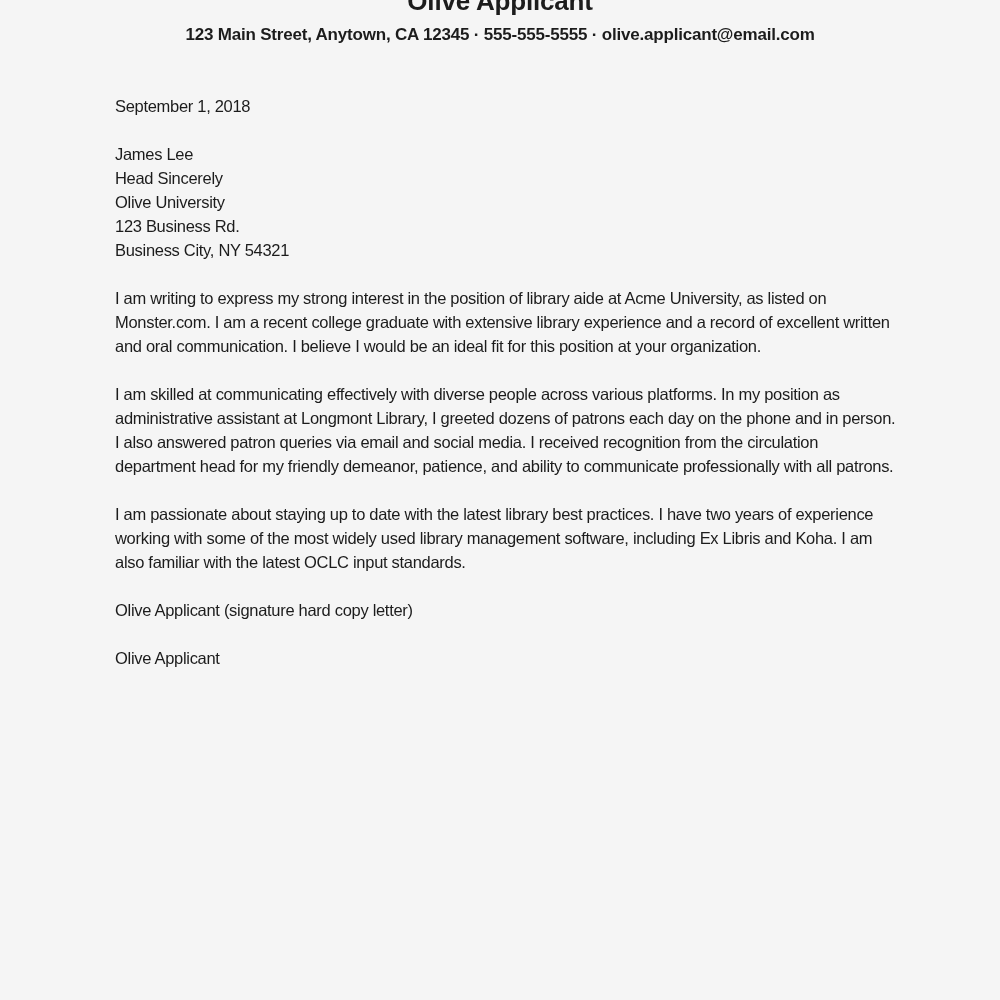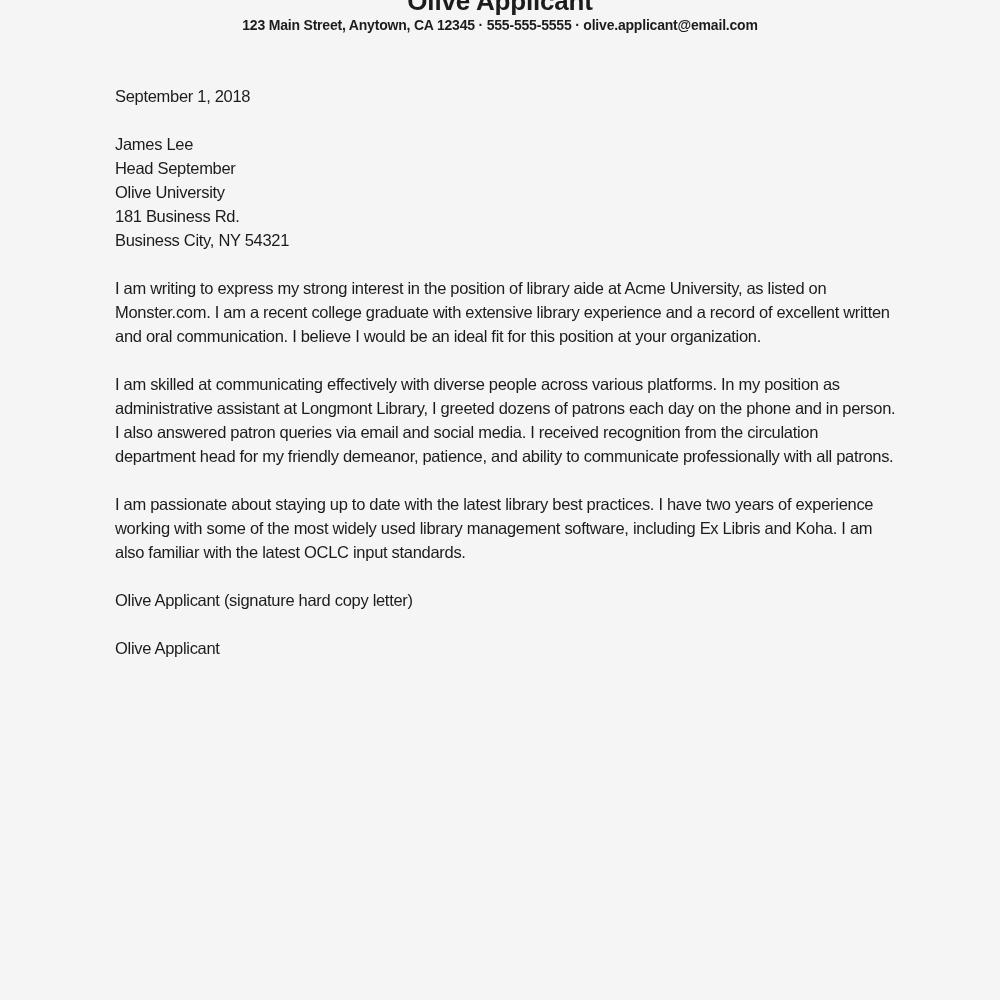--- a/index.html
+++ b/index.html
@@ -22,24 +22,24 @@
     text-align: center;
   }
   .applicant-name {
     font-size: 26px;
     line-height: 30px;
     font-weight: 700;
     margin: -14px 0 0 0;
     letter-spacing: -0.2px;
   }
   .contact-line {
-    font-size: 14px;
+    font-size: 17px;
     line-height: 18px;
     font-weight: 600;
-    margin: 0 0 0 0;
+    margin: 10px 0 0 0;
     letter-spacing: -0.2px;
   }
   .letter-body {
     padding: 0 84px 0 115px;
     margin-top: 50px;
     font-size: 16.5px;
     line-height: 24px;
     letter-spacing: -0.3px;
   }
   .block {
@@ -63,23 +63,23 @@
   </div>
 
   <div class="letter-body">
 
     <div class="block">
       <p class="line">September 1, 2018</p>
     </div>
 
     <div class="block">
       <p class="line">James Lee</p>
-      <p class="line">Head September</p>
+      <p class="line">Head Sincerely</p>
       <p class="line">Olive University</p>
-      <p class="line">181 Business Rd.</p>
+      <p class="line">123 Business Rd.</p>
       <p class="line">Business City, NY 54321</p>
     </div>
 
 
     <p class="para">I am writing to express my strong interest in the position of library aide at Acme University, as listed on Monster.com. I am a recent college graduate with extensive library experience and a record of excellent written and oral communication. I believe I would be an ideal fit for this position at your organization.</p>
     <p class="para">I am skilled at communicating effectively with diverse people across various platforms. In my position as administrative assistant at Longmont Library, I greeted dozens of patrons each day on the phone and in person. I also answered patron queries via email and social media. I received recognition from the circulation department head for my friendly demeanor, patience, and ability to communicate professionally with all patrons.</p>
     <p class="para">I am passionate about staying up to date with the latest library best practices. I have two years of experience working with some of the most widely used library management software, including Ex Libris and Koha. I am also familiar with the latest OCLC input standards.</p>
 
 
     <div class="block">

